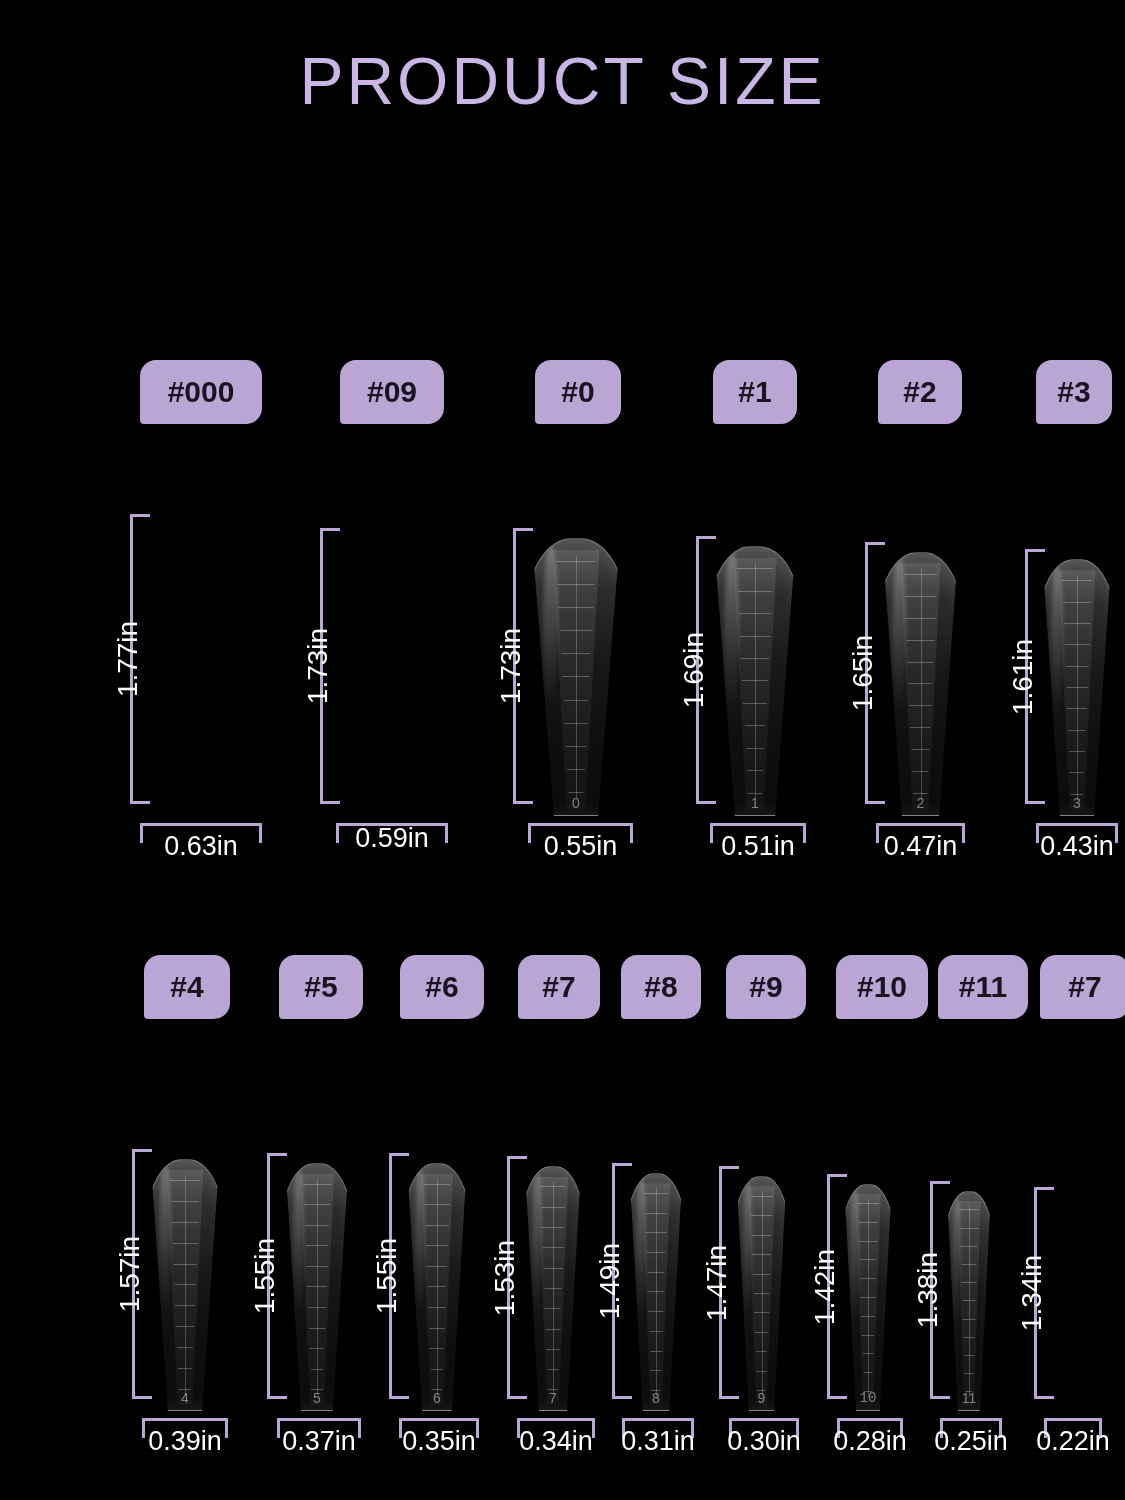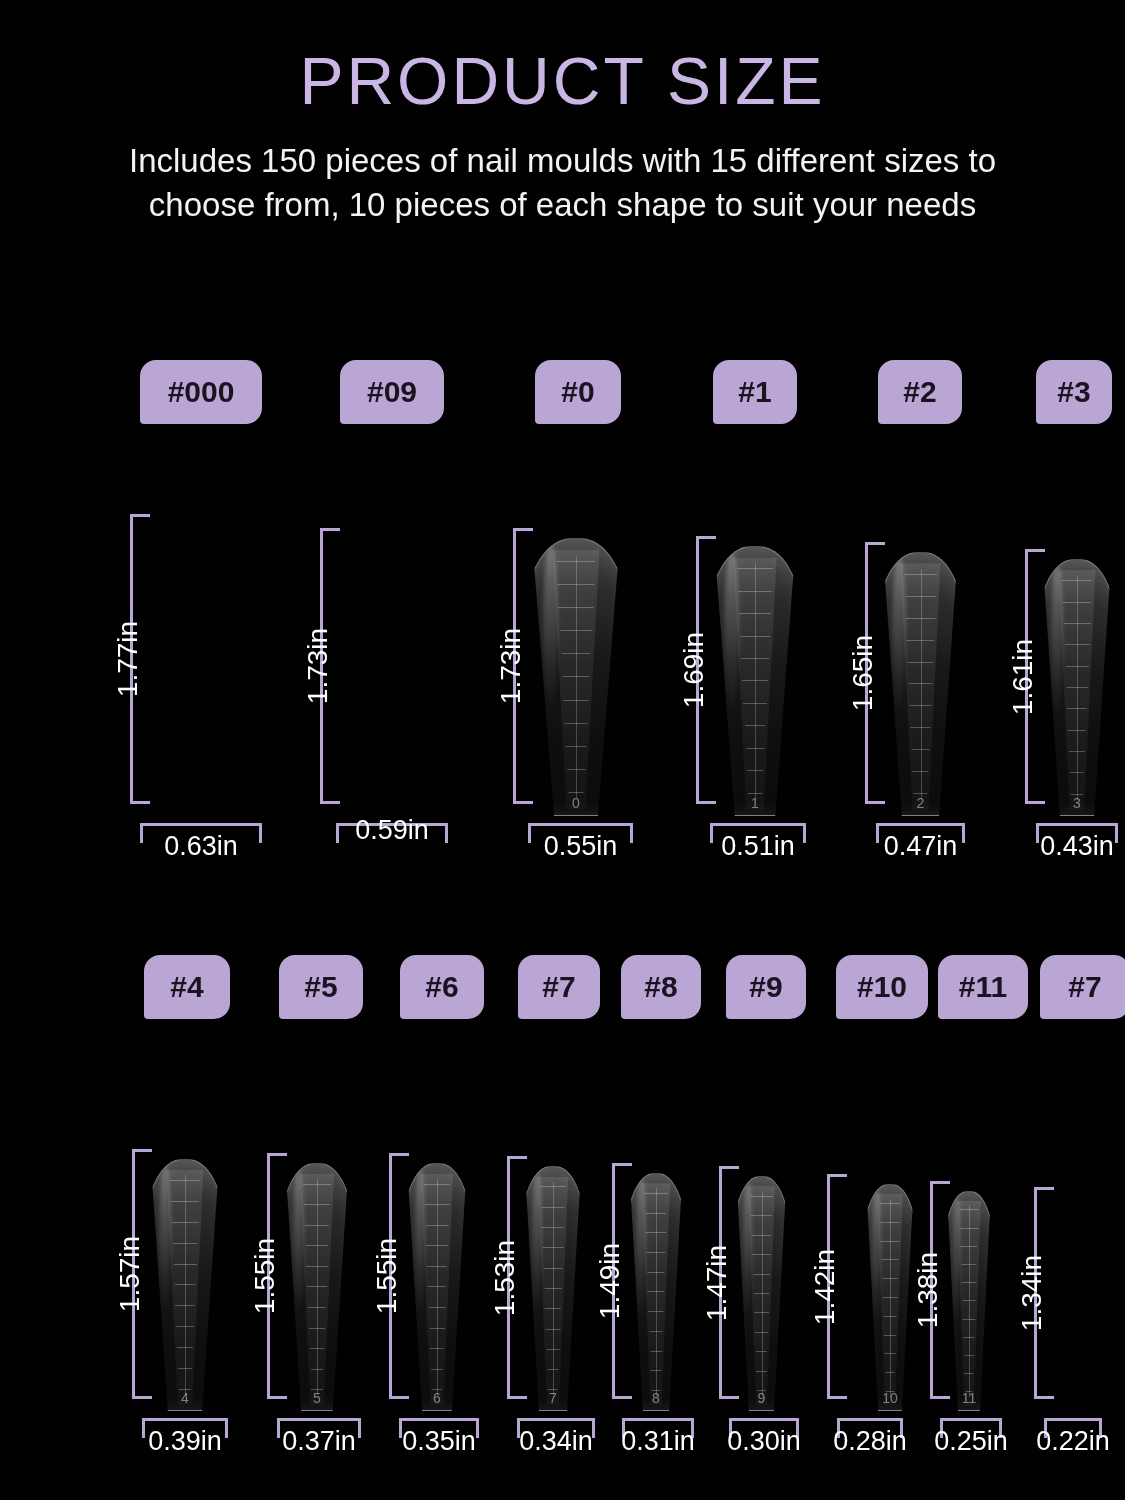--- a/index.html
+++ b/index.html
@@ -218,21 +218,20 @@
     white-space: nowrap;
   }
 </style>
 </head>
 <body>
 
 <div class="page">
 
   <div class="header">
     <div class="title">PRODUCT SIZE</div>
-    <div class="subtitle">Includes 150 pieces of nail moulds with 15 different sizes to choose from, 10 pieces of each shape to suit your needs</div>
   </div>
 
   <div class="row row-1">
     <div class="labels" id="labels-0">
         <div class="size-chip" style="left: 92px; width: 122px;">#000</div>
         <div class="size-chip" style="left: 292px; width: 104px;">#09</div>
         <div class="size-chip" style="left: 487px; width: 86px;">#0</div>
         <div class="size-chip" style="left: 665px; width: 84px;">#1</div>
         <div class="size-chip" style="left: 830px; width: 84px;">#2</div>
         <div class="size-chip" style="left: 988px; width: 76px;">#3</div>
@@ -242,21 +241,21 @@
         <div class="v-label-holder" style="left: 60px; bottom: 183px;">
           <div class="v-label">1.77in</div>
         </div>
         <div class="h-measure" style="left: 92px; width: 122px; bottom: 36px;"></div>
         <div class="h-label" style="left: 93px; width: 120px; bottom: 0px;">0.63in</div>
         <div class="v-measure" style="left: 272px; bottom: 58px; height: 276px;"></div>
         <div class="v-label-holder" style="left: 250px; bottom: 176px;">
           <div class="v-label">1.73in</div>
         </div>
         <div class="h-measure" style="left: 288px; width: 112px; bottom: 36px;"></div>
-        <div class="h-label" style="left: 284px; width: 120px; bottom: 16px; text-align: center;">0.59in</div>
+        <div class="h-label" style="left: 284px; width: 120px; bottom: 8px; text-align: center;">0.59in</div>
         <div class="tip-wrap" style="left: 478px; width: 98px; height: 276px; bottom: 48px;">
           <div class="tip">
             <div class="tip-inner"></div>
             <div class="centerline"></div>
             <div class="ruler">
               <span style="width: 100%;"></span>
               <span style="width: 94%;"></span>
               <span style="width: 88%;"></span>
               <span style="width: 82%;"></span>
               <span style="width: 76%;"></span>
@@ -529,21 +528,21 @@
             <div class="gloss"></div>
             <div class="tip-num">9</div>
           </div>
         </div>
         <div class="v-measure" style="left: 671px; bottom: 58px; height: 233px;"></div>
         <div class="v-label-holder" style="left: 649px; bottom: 154.5px;">
           <div class="v-label">1.47in</div>
         </div>
         <div class="h-measure" style="left: 681px; width: 70px; bottom: 36px;"></div>
         <div class="h-label" style="left: 656px; width: 120px; bottom: 0px;">0.30in</div>
-        <div class="tip-wrap" style="left: 815px; width: 52px; height: 225px; bottom: 48px;">
+        <div class="tip-wrap" style="left: 793px; width: 52px; height: 225px; bottom: 48px; font-family: Liberation Mono, monospace;">
           <div class="tip">
             <div class="tip-inner"></div>
             <div class="centerline"></div>
             <div class="ruler">
               <span style="width: 100%;"></span>
               <span style="width: 94%;"></span>
               <span style="width: 88%;"></span>
               <span style="width: 82%;"></span>
               <span style="width: 76%;"></span>
               <span style="width: 70%;"></span>

